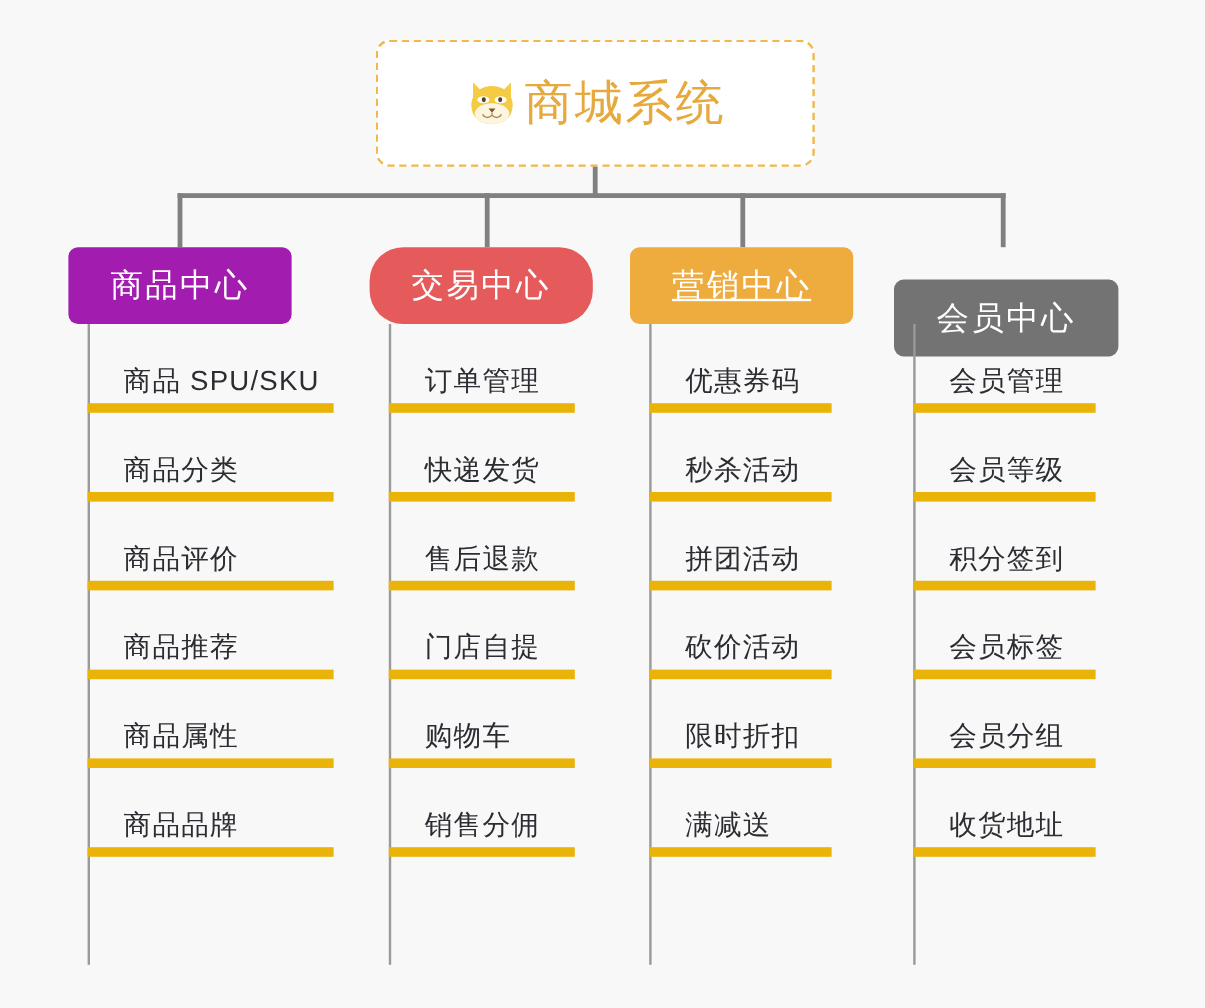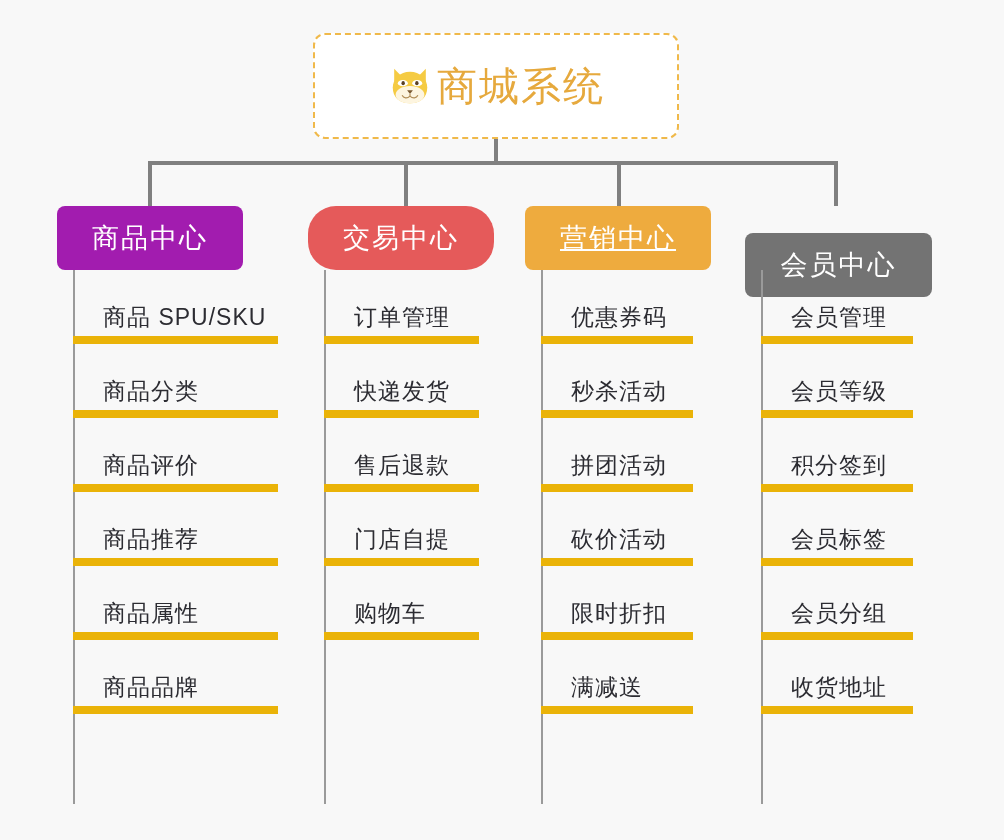--- a/index.html
+++ b/index.html
@@ -221,20 +221,23 @@
       </div>
     <div class="leaf">
         <span class="leaf-label">售后退款</span>
       </div>
     <div class="leaf">
         <span class="leaf-label">门店自提</span>
       </div>
     <div class="leaf">
         <span class="leaf-label">购物车</span>
       </div>
+    <div class="leaf">
+        <span class="leaf-label">销售分佣</span>
+      </div>
   </div>
 
   <div class="column col-3">
     <div class="spine" style="height: 534px;"></div>
     <div class="leaf">
         <span class="leaf-label">优惠券码</span>
       </div>
     <div class="leaf">
         <span class="leaf-label">秒杀活动</span>
       </div>

